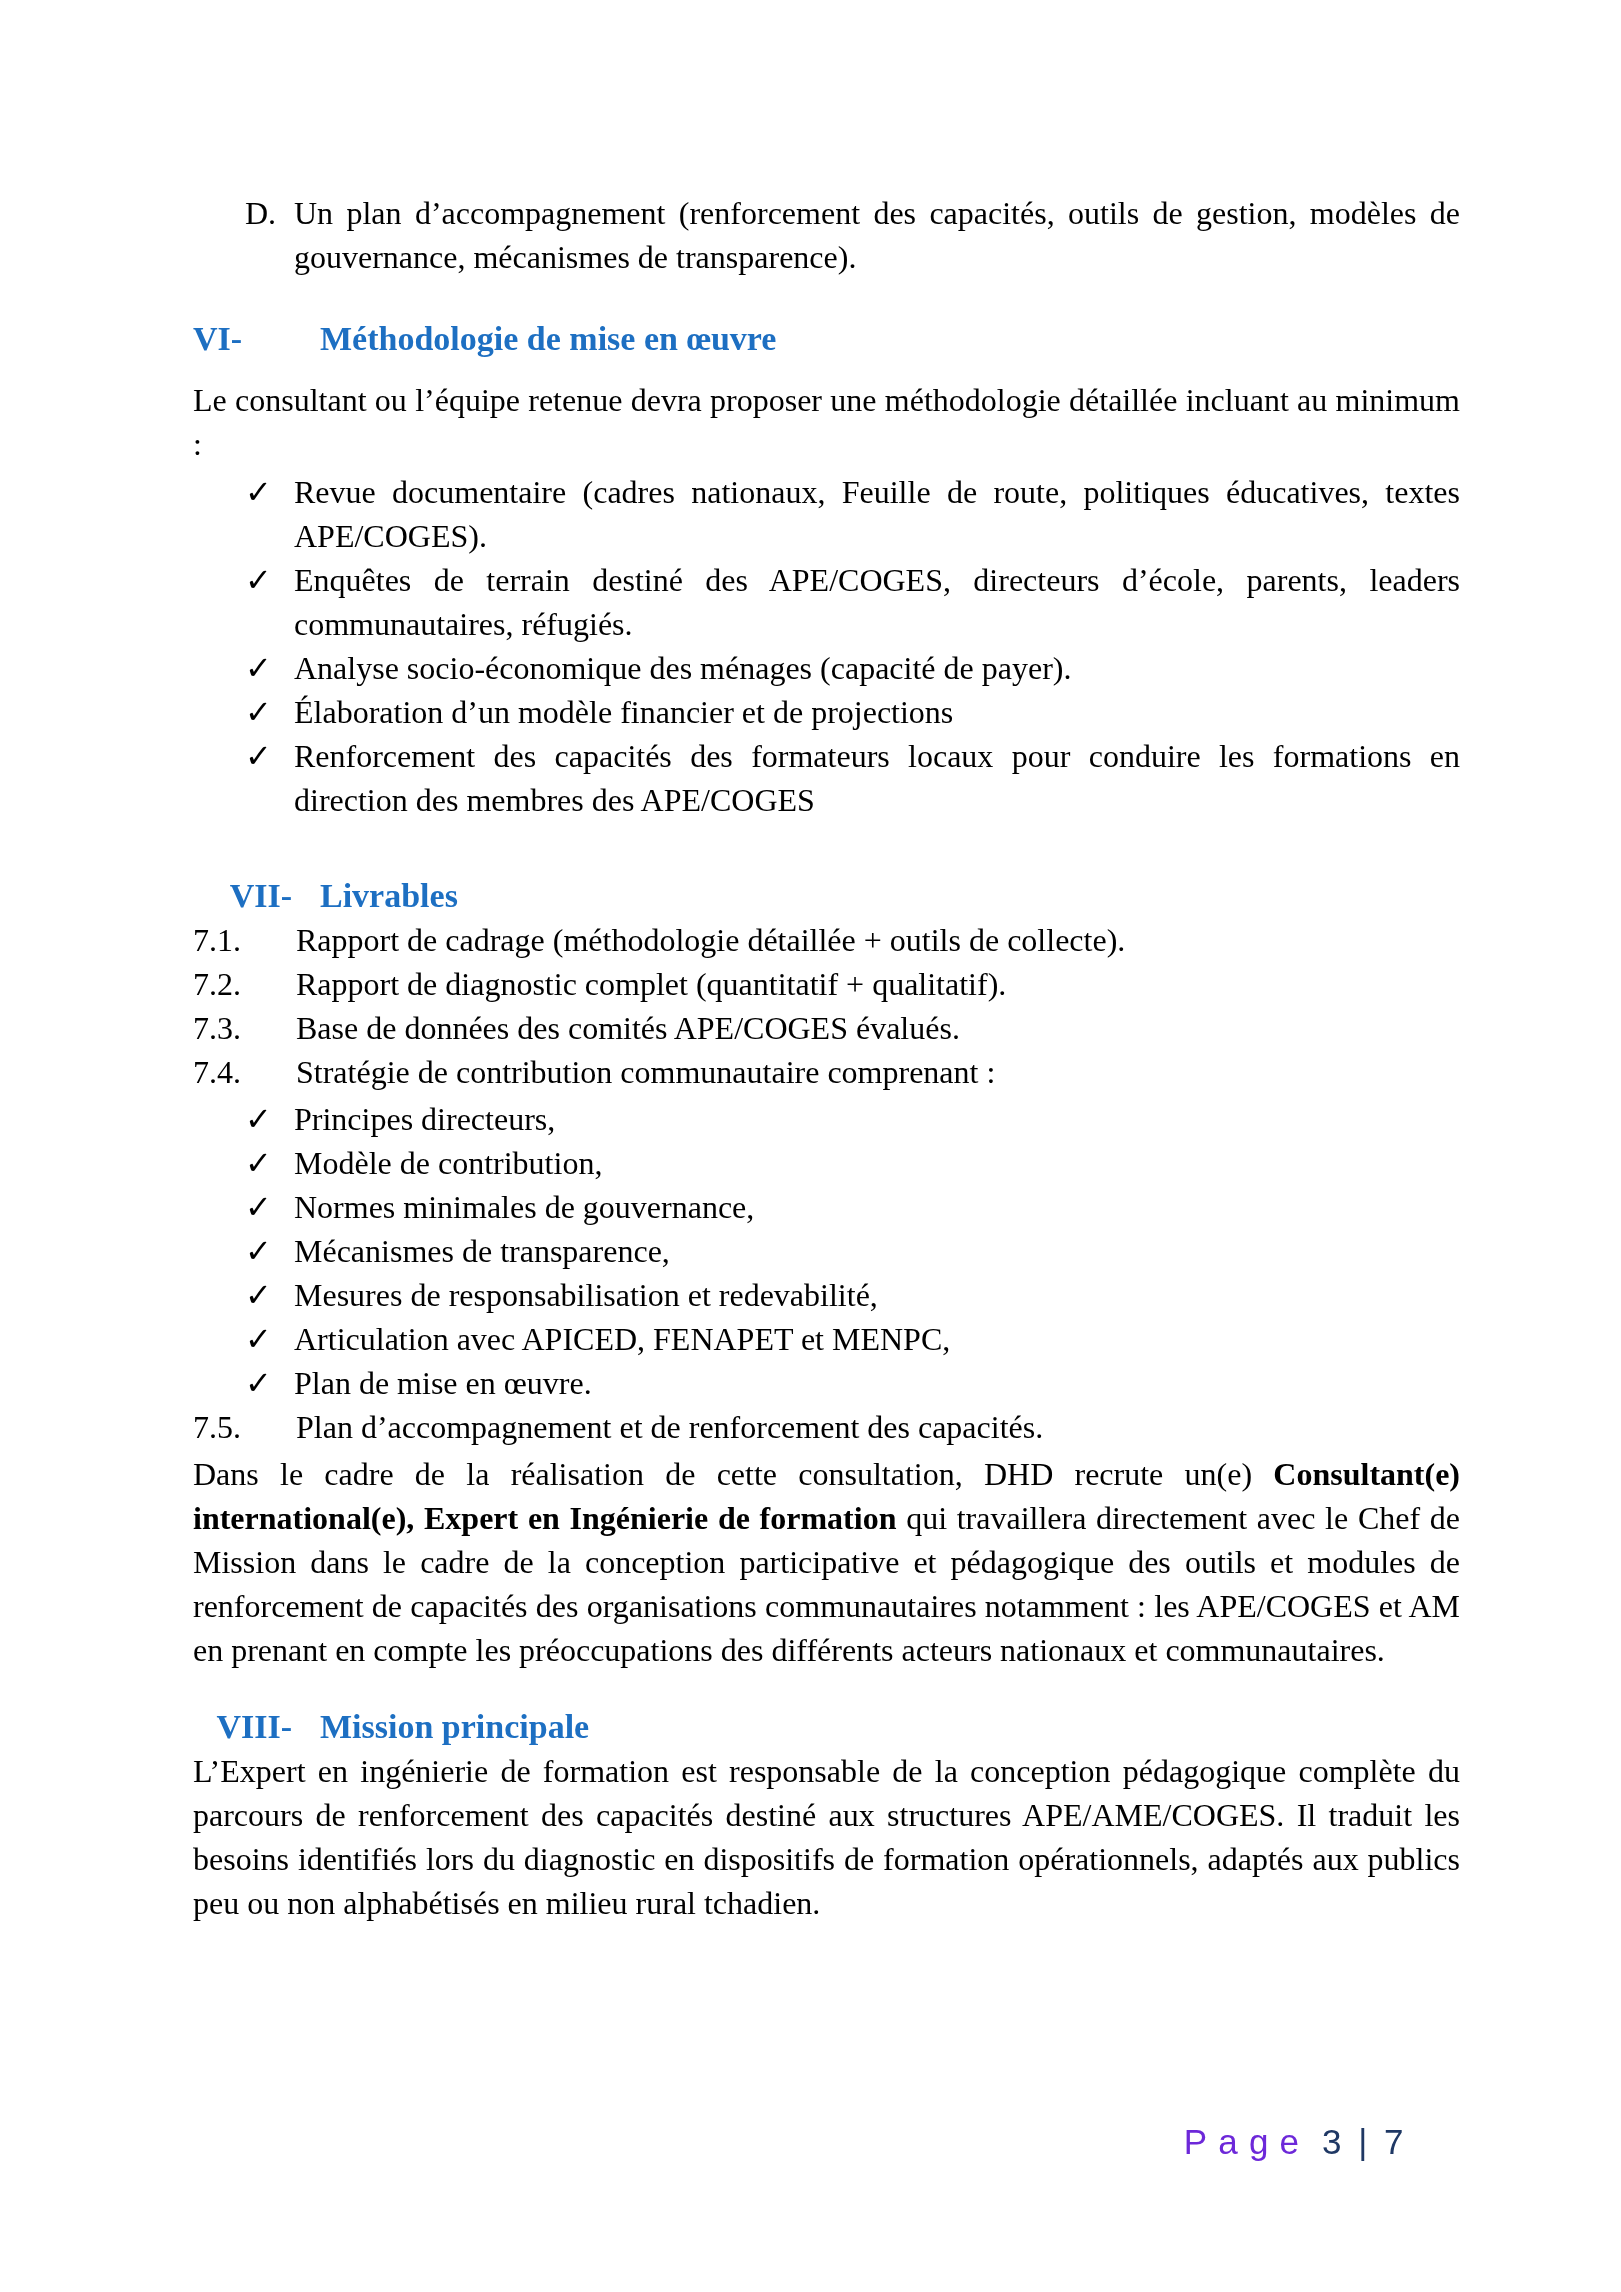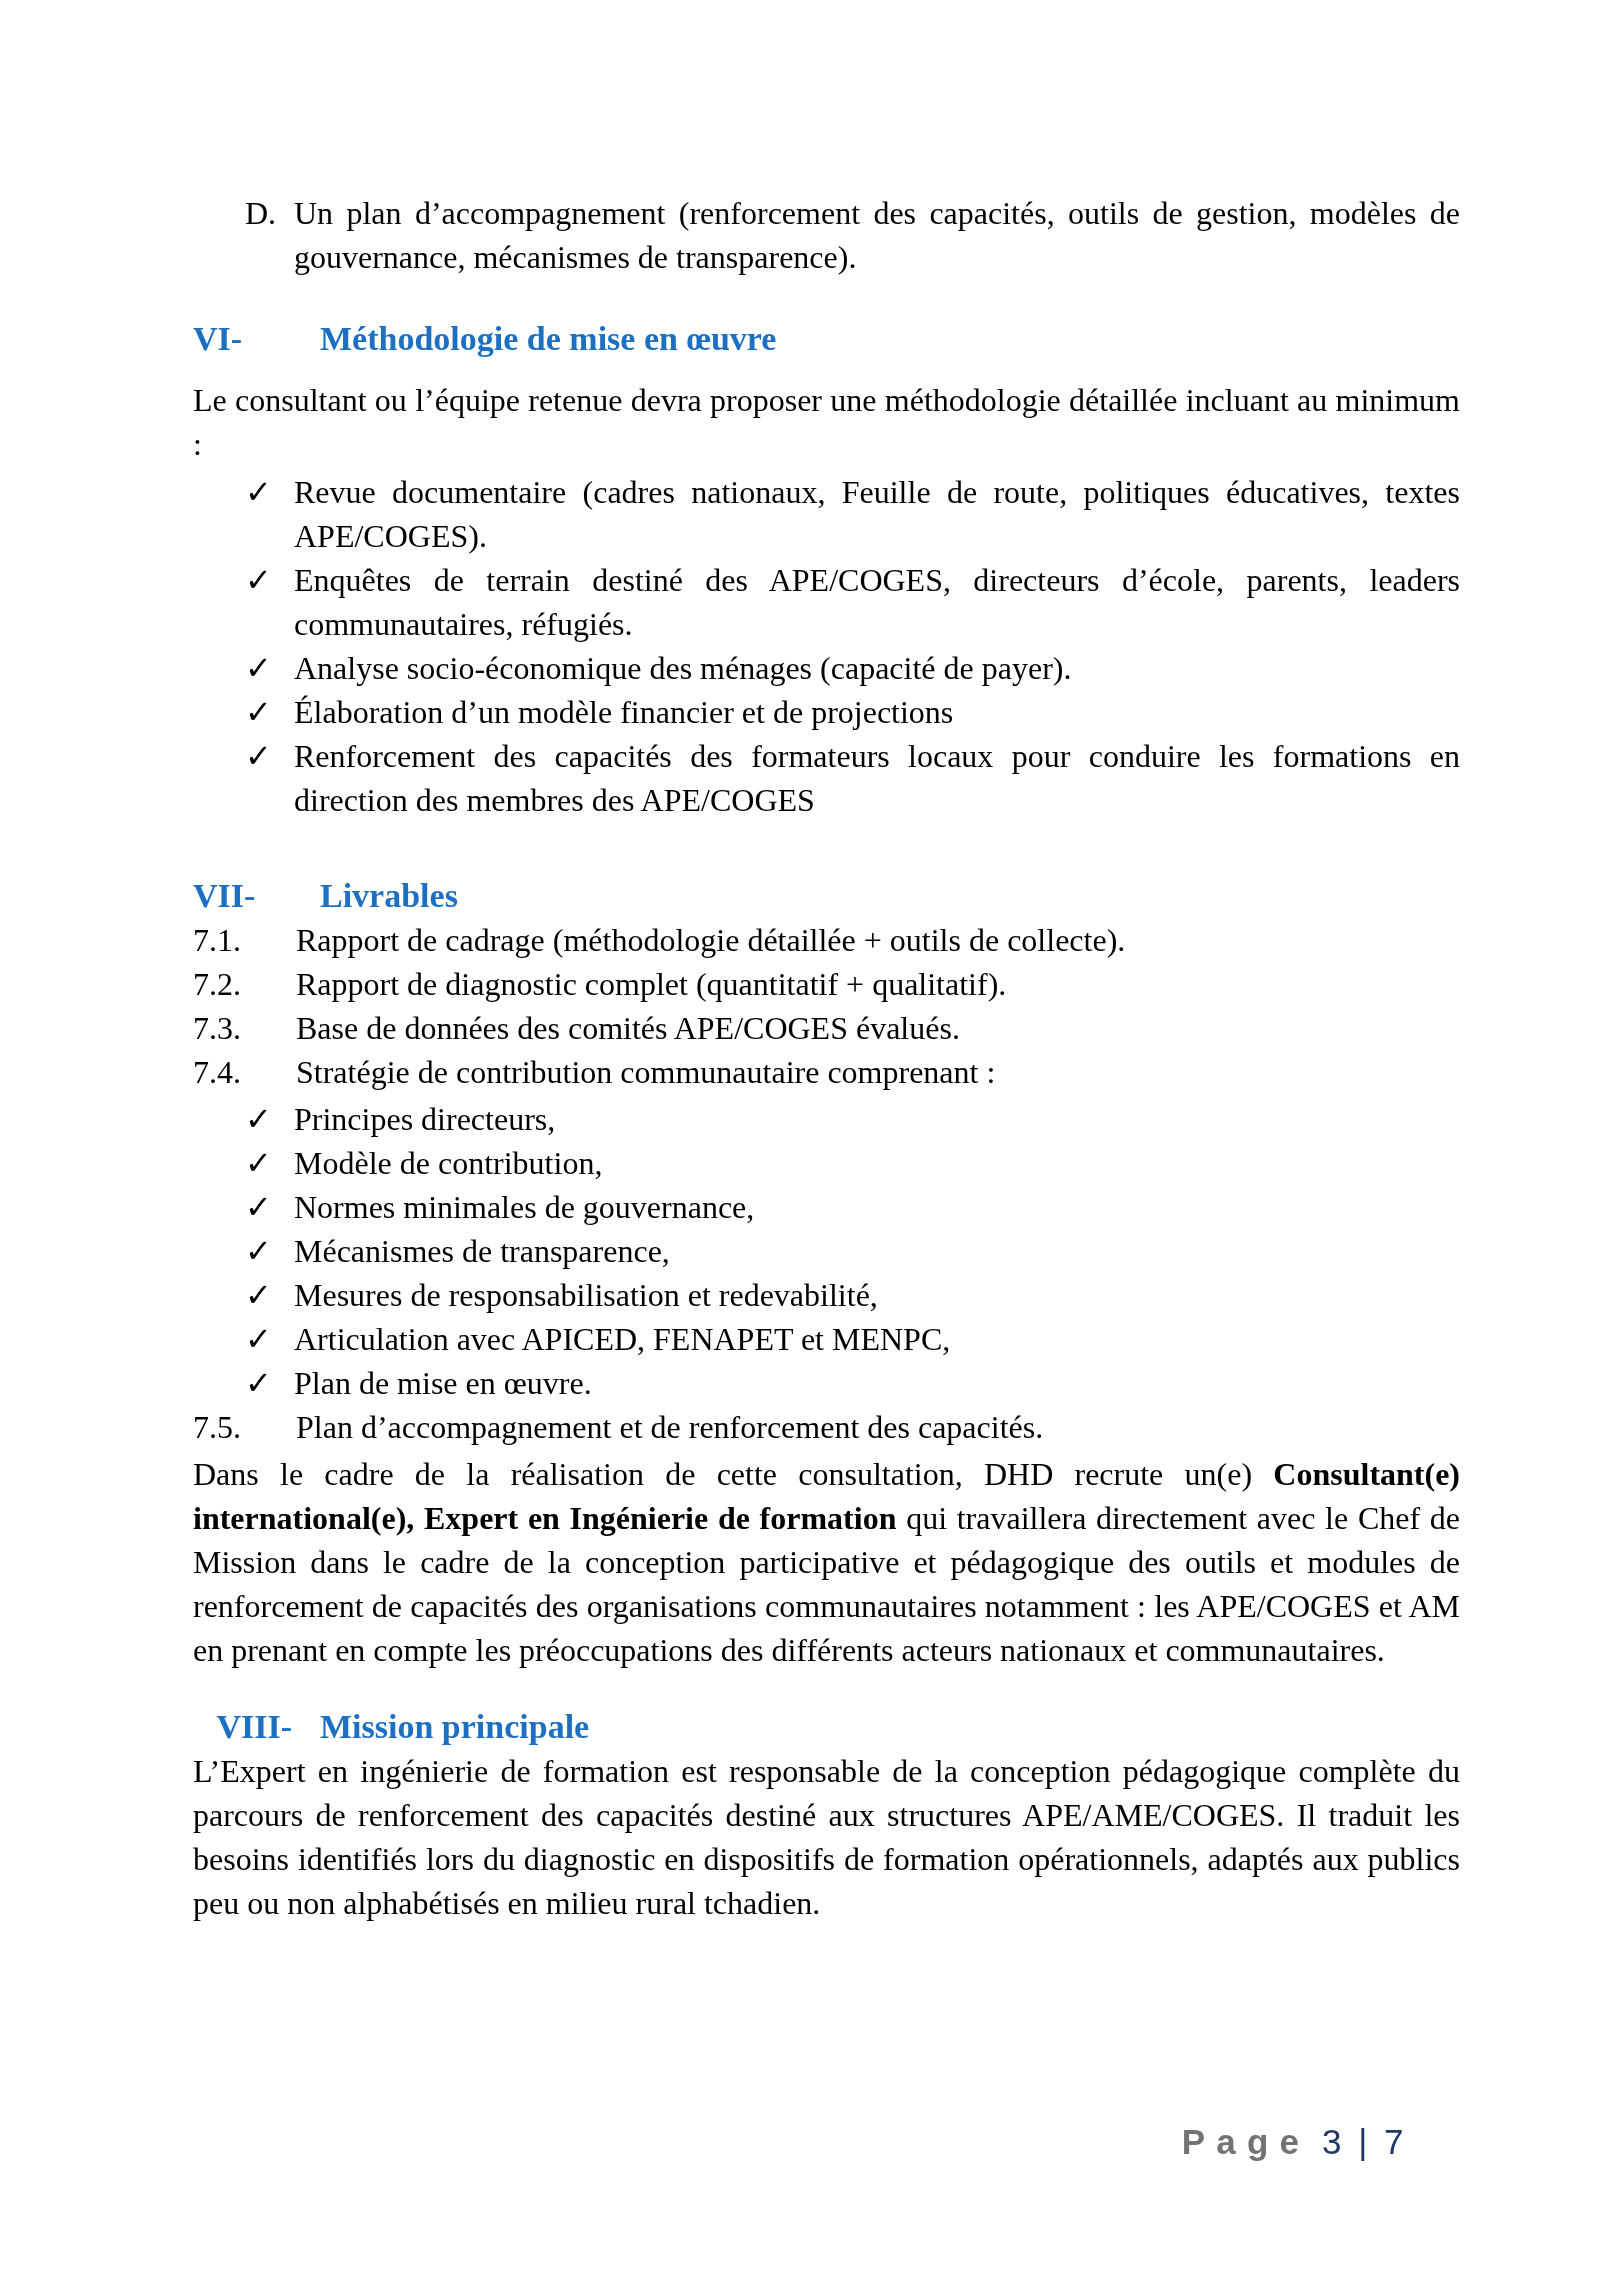--- a/index.html
+++ b/index.html
@@ -28,21 +28,21 @@
   
   .heading {
     display: flex;
     font-weight: bold;
     font-size: 34px;
     color: #1d6fc2;
     gap: 28px;
   }
   .heading .num { flex: 0 0 99px; }
   .heading-vi { margin-bottom: 16.7px; }
-  .heading-vii { margin-top: 52px; }
+  .heading-vii { margin-top: 52px; text-align: right; }
   .heading-viii { margin-top: 33px; text-align: right; }
   .para { text-align: justify; }
   
   .check-list { margin-top: 3.9px; }
   .check-item { display: flex; margin-left: 52px; }
   .check-item .check { flex: 0 0 49px; }
   .check-item .text { flex: 1; text-align: justify; }
   
   .num-item { display: flex; }
   .num-item .num { flex: 0 0 103px; }
@@ -52,21 +52,21 @@
   
   .footer {
     position: absolute;
     top: 2120px;
     right: 214px;
     font-family: "Liberation Sans", sans-serif;
     font-size: 35px;
     line-height: 44px;
     white-space: nowrap;
   }
-  .footer .label { color: #737373; letter-spacing: 0.32em; font-weight: bold; }
+  .footer .label { color: #6d28d9; letter-spacing: 0.32em; }
   .footer .number { color: #1f3864; letter-spacing: 0.10em; margin-left: 11.8px; text-align: center; }
 </style>
 </head>
 <body>
 
 <div class="page">
   <div class="content">
 
     <div class="d-item">
       <span class="marker">D.</span>

